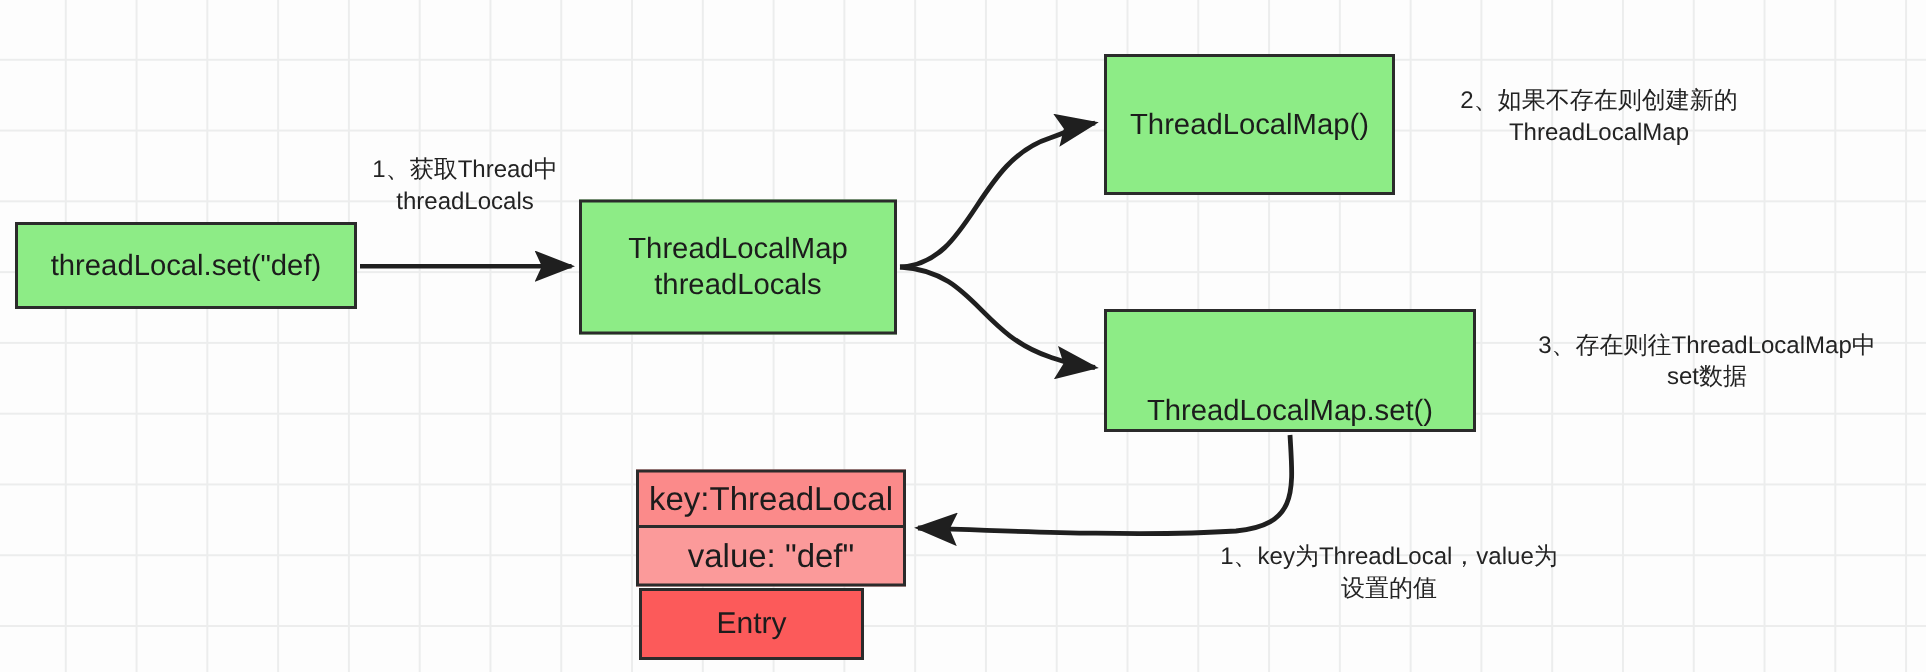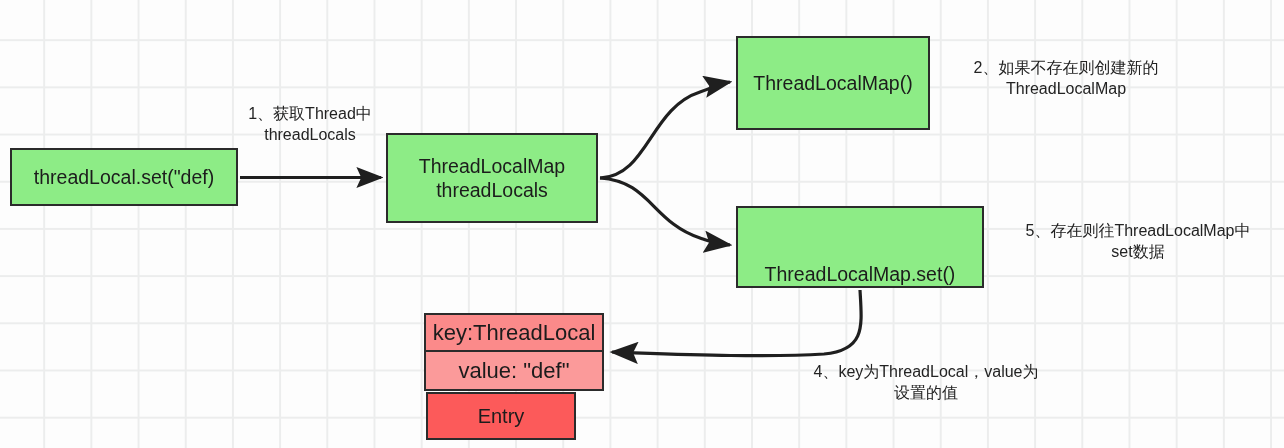--- a/index.html
+++ b/index.html
@@ -223,19 +223,19 @@
       <span>Entry</span>
     </div>
   </div>
 
   <div class="annotation" id="annotation-1">1、获取Thread中
 threadLocals</div>
 
   <div class="annotation" id="annotation-2">2、如果不存在则创建新的
 ThreadLocalMap</div>
 
-  <div class="annotation" id="annotation-3">5、存在则往ThreadLocalMap中
+  <div class="annotation" id="annotation-3">3、存在则往ThreadLocalMap中
 set数据</div>
 
-  <div class="annotation" id="annotation-4">4、key为ThreadLocal，value为
+  <div class="annotation" id="annotation-4">1、key为ThreadLocal，value为
 设置的值</div>
 
 </div>
 
 </body></html>

